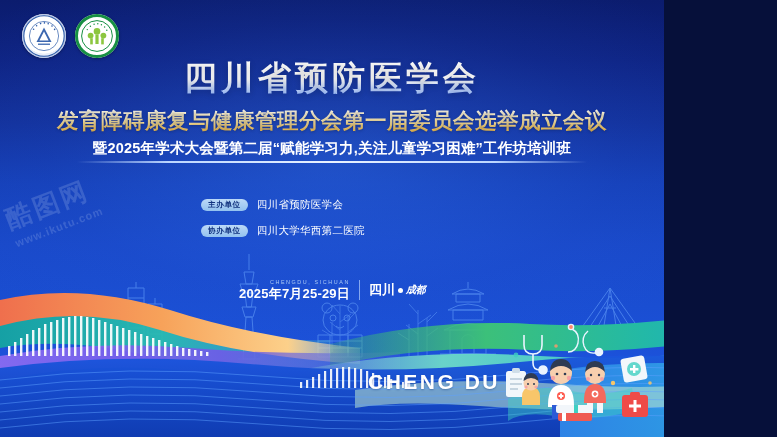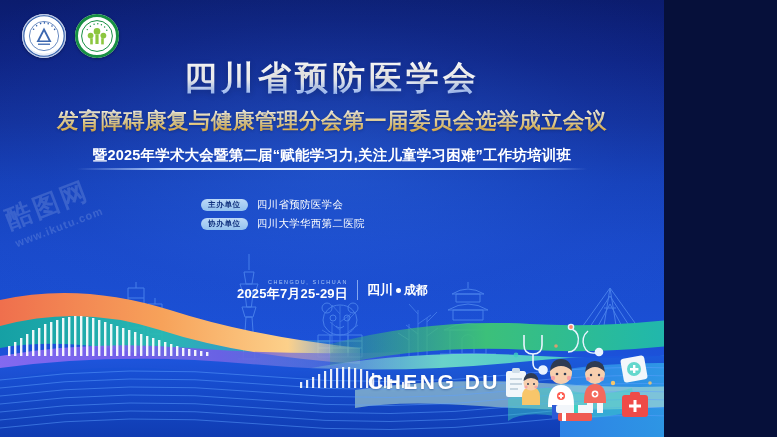--- a/index.html
+++ b/index.html
@@ -56,52 +56,52 @@
     text-shadow:0 2px 6px rgba(0,0,0,.18);
     font-family:"Liberation Sans","DejaVu Sans",sans-serif;
   }
   .t2{
     margin-top:12px;
     font-size:21.5px;font-weight:bold;letter-spacing:.5px;line-height:1.2;
     background:linear-gradient(180deg,#fffdf2 0%,#ffe9a8 48%,#f6c760 78%,#e7ab33 100%);
     -webkit-background-clip:text;background-clip:text;-webkit-text-fill-color:transparent;
     text-shadow:0 1px 3px rgba(0,0,0,.22);
   }
-  .t3wrap{margin-top:9px;display:flex;justify-content:center;}
+  .t3wrap{margin-top:2px;display:flex;justify-content:center;}
   .t3{
     position:relative;display:inline-block;
     font-size:14.5px;font-weight:bold;color:#ffffff;letter-spacing:.2px;
     padding:2px 10px 5px;
   }
   .t3:after{
     content:"";position:absolute;left:-6px;right:-6px;bottom:0;height:2px;
     background:linear-gradient(90deg,rgba(180,210,255,0) 0%,#bcd6ff 18%,#eaf3ff 50%,#bcd6ff 82%,rgba(180,210,255,0) 100%);
   }
 
   
-  .orgs{position:absolute;left:0;right:0;top:198px;z-index:6;display:flex;flex-direction:column;align-items:center;gap:5px;}
+  .orgs{position:absolute;left:0;right:0;top:198px;z-index:6;display:flex;flex-direction:column;align-items:center;gap:12px;}
   .orow{display:flex;align-items:center;gap:9px;width:262px;}
   .badge{
     flex:0 0 auto;
     background:linear-gradient(180deg,#bcd9f7 0%,#93c2ef 100%);
     color:#10317e;font-size:7.6px;font-weight:bold;letter-spacing:.6px;
     padding:2.5px 7px;border-radius:9px;line-height:1;white-space:nowrap;
   }
   .oval{color:#ffffff;font-size:10.5px;letter-spacing:.3px;white-space:nowrap;}
 
   
   .datebar{position:absolute;left:0;right:0;top:280px;z-index:6;display:flex;justify-content:center;}
   .datebox{display:flex;align-items:center;gap:9px;}
   .dleft{display:flex;flex-direction:column;align-items:flex-end;}
   .den{font-size:5.4px;letter-spacing:1.6px;color:#a9c7f4;line-height:1;margin-bottom:2px;}
   .dcn{font-size:13px;font-weight:bold;color:#ffffff;letter-spacing:.2px;line-height:1;}
   .dsep{width:1px;height:20px;background:rgba(190,215,255,.65);}
   .dcity{display:flex;align-items:center;gap:3px;color:#ffffff;font-size:13px;font-weight:bold;}
   .dcity .dot{width:5px;height:5px;border-radius:50%;background:#ffffff;display:inline-block;}
-  .dcity .cal{font-size:12px;letter-spacing:-.5px;}
+  .dcity .cal{font-style:italic;font-size:10px;letter-spacing:-.5px;}
 
   
   .art{position:absolute;left:0;right:0;bottom:0;height:185px;z-index:3;}
   .art svg{display:block;width:777px;height:185px;}
   .skyline{position:absolute;left:0;right:0;bottom:60px;height:125px;z-index:2;}
   .skyline svg{display:block;width:777px;height:125px;}
   .kids{position:absolute;right:4px;bottom:10px;width:160px;height:106px;z-index:5;}
   .kids svg{display:block;width:160px;height:106px;}
 
   .chengdu{

